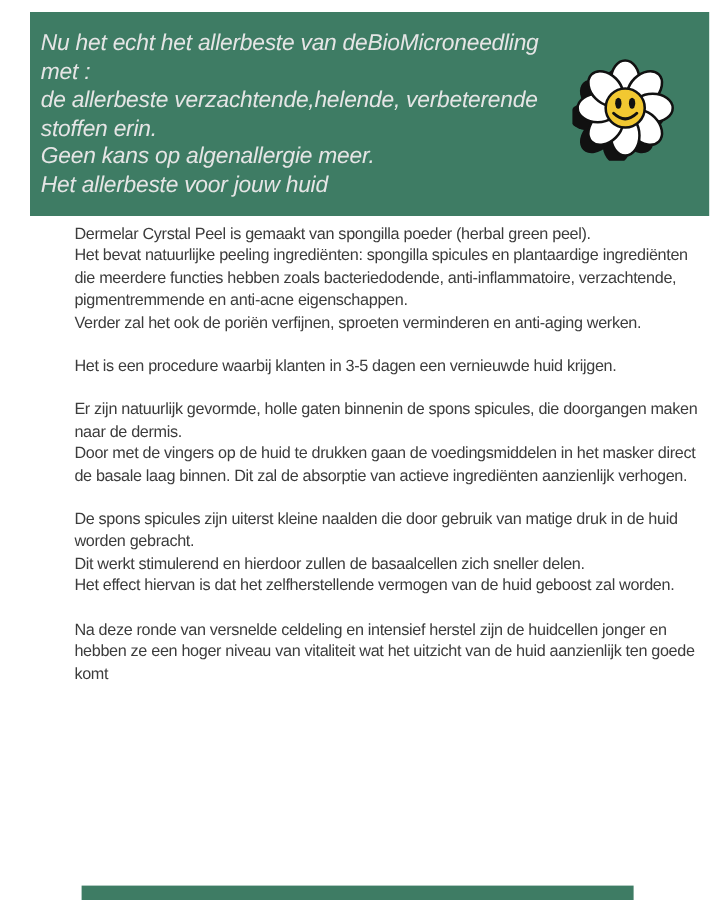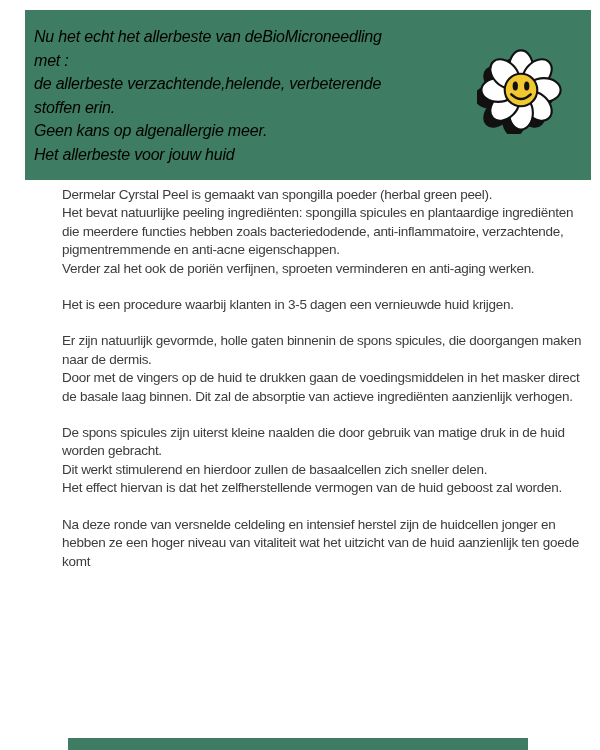--- a/index.html
+++ b/index.html
@@ -17,24 +17,24 @@
     top: 10px;
     width: 566px;
     height: 170px;
     background: #3E7C64;
     box-sizing: border-box;
     padding: 15px 0 0 9px;
   }
   .banner-text {
     white-space: pre;
     font-style: italic;
-    font-size: 16px;
+    font-size: 19px;
     line-height: 23.5px;
     letter-spacing: -0.2px;
-    color: #000000;
+    color: #e5e5e5;
   }
   .flower {
     position: absolute;
     right: 26px;
     top: 36px;
     width: 88px;
     height: 88px;
   }
   .content {
     position: absolute;

